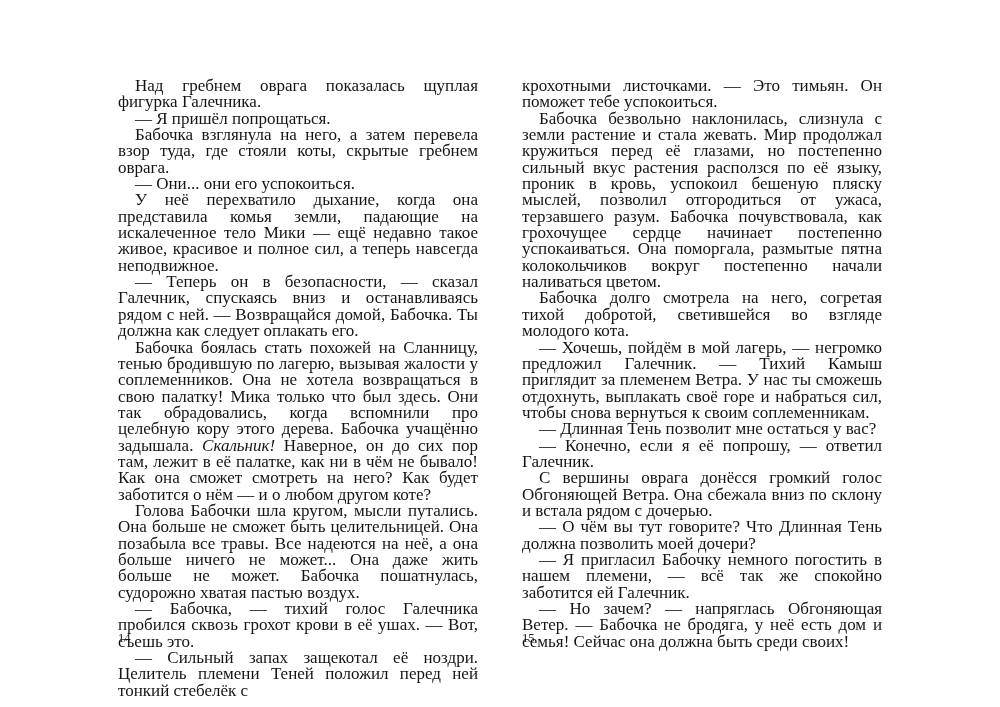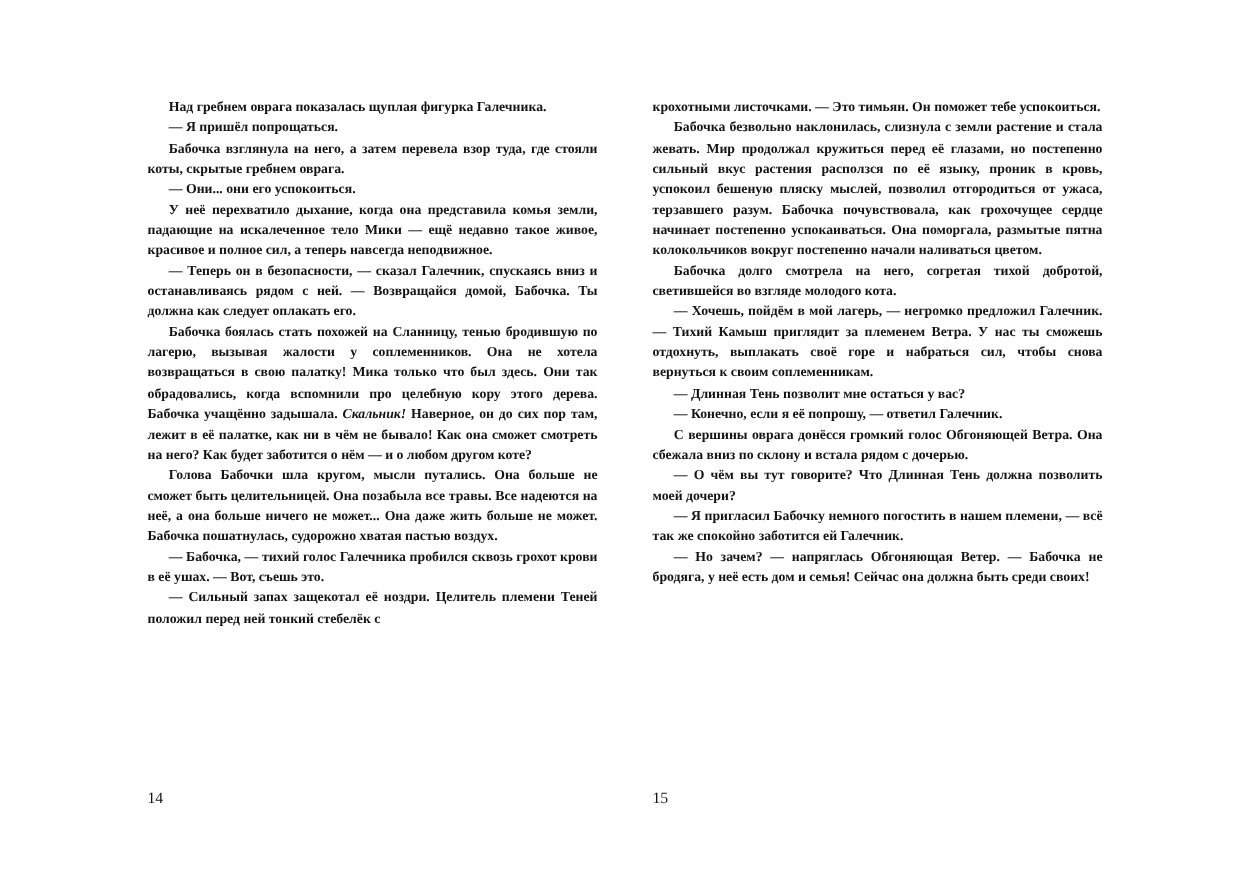--- a/index.html
+++ b/index.html
@@ -25,26 +25,25 @@
   }
   .page {
     width: 360px;
     position: relative;
     box-sizing: border-box;
   }
   .page-left  { margin-left: 118px; }
   .page-right { margin-right: 118px; }
 
   .text-col {
-    font-size: 11px;
+    font-size: 17px;
     line-height: 16.35px;
     text-align: justify;
     text-justify: inter-word;
     hyphens: manual;
-    font-weight: bold;
   }
   .text-col p {
     margin: 0;
     text-indent: 17px;
   }
   .text-col p.noindent {
     text-indent: 0;
   }
   .text-col p em {
     font-style: italic;

